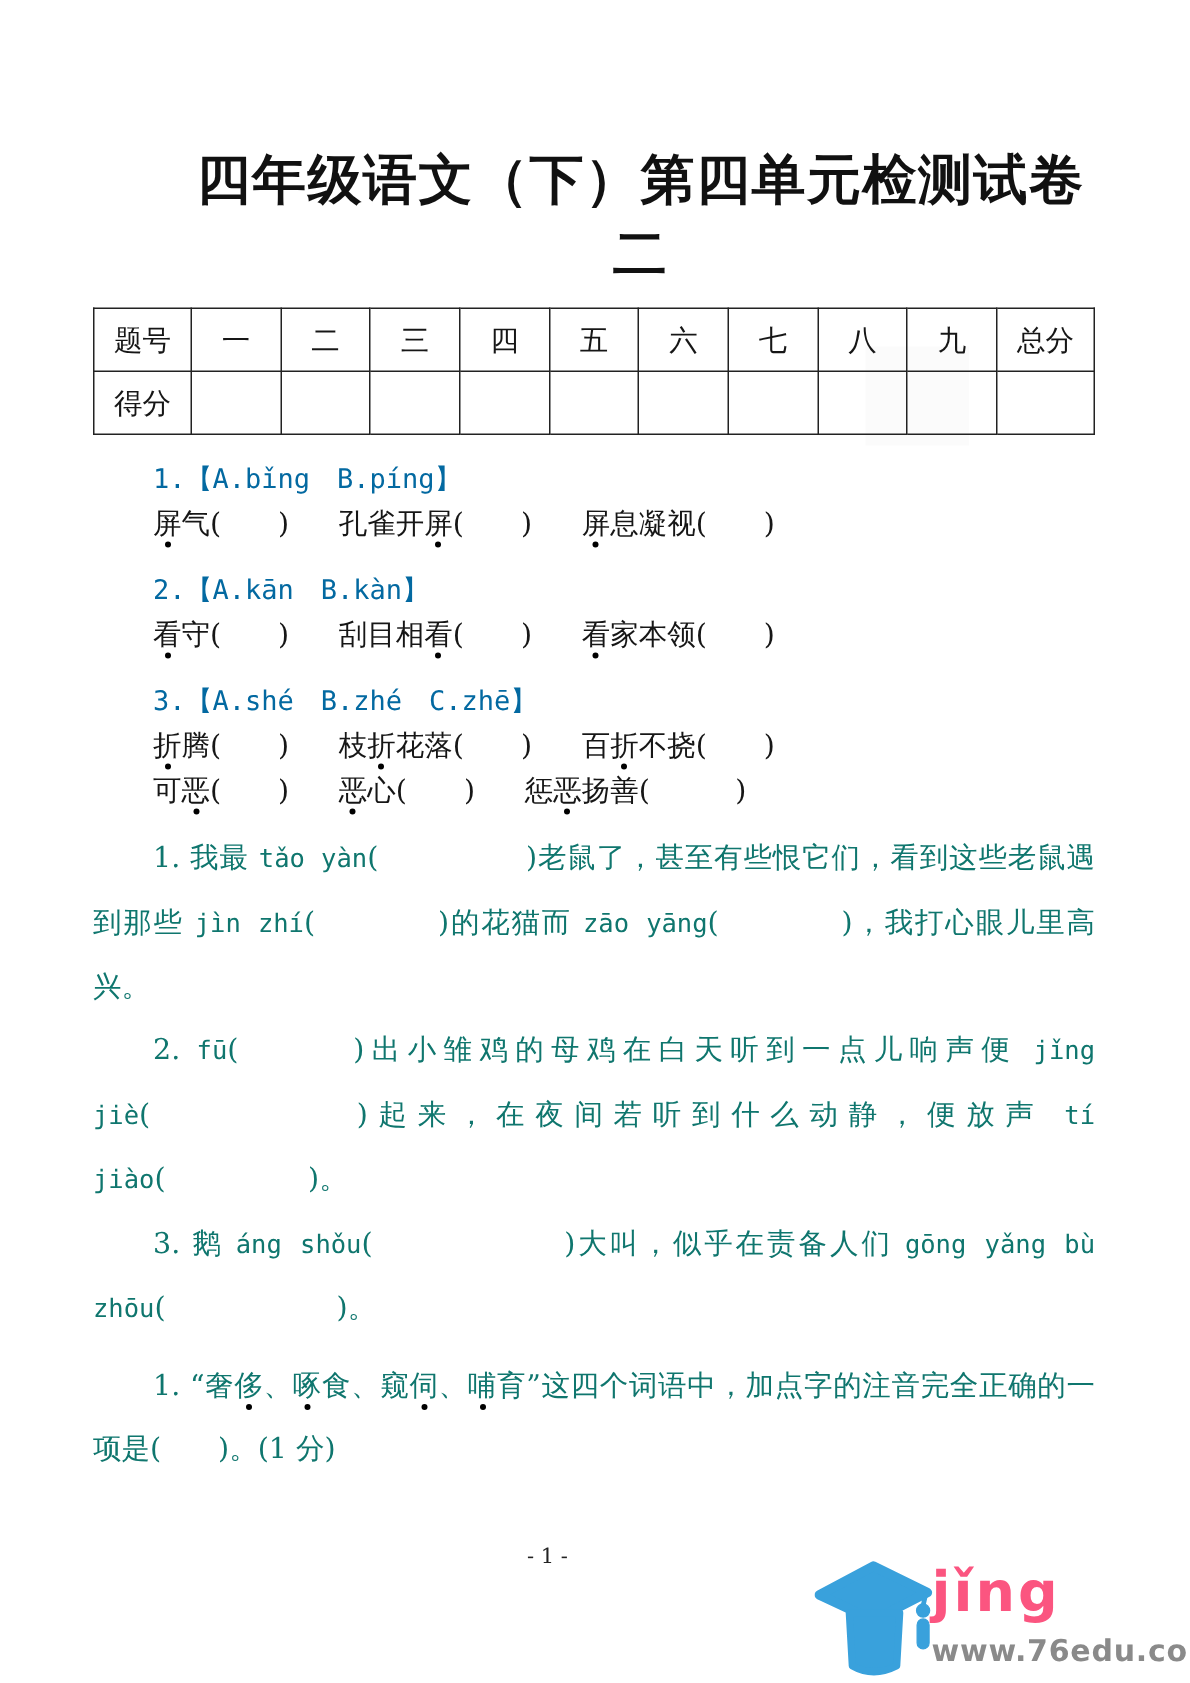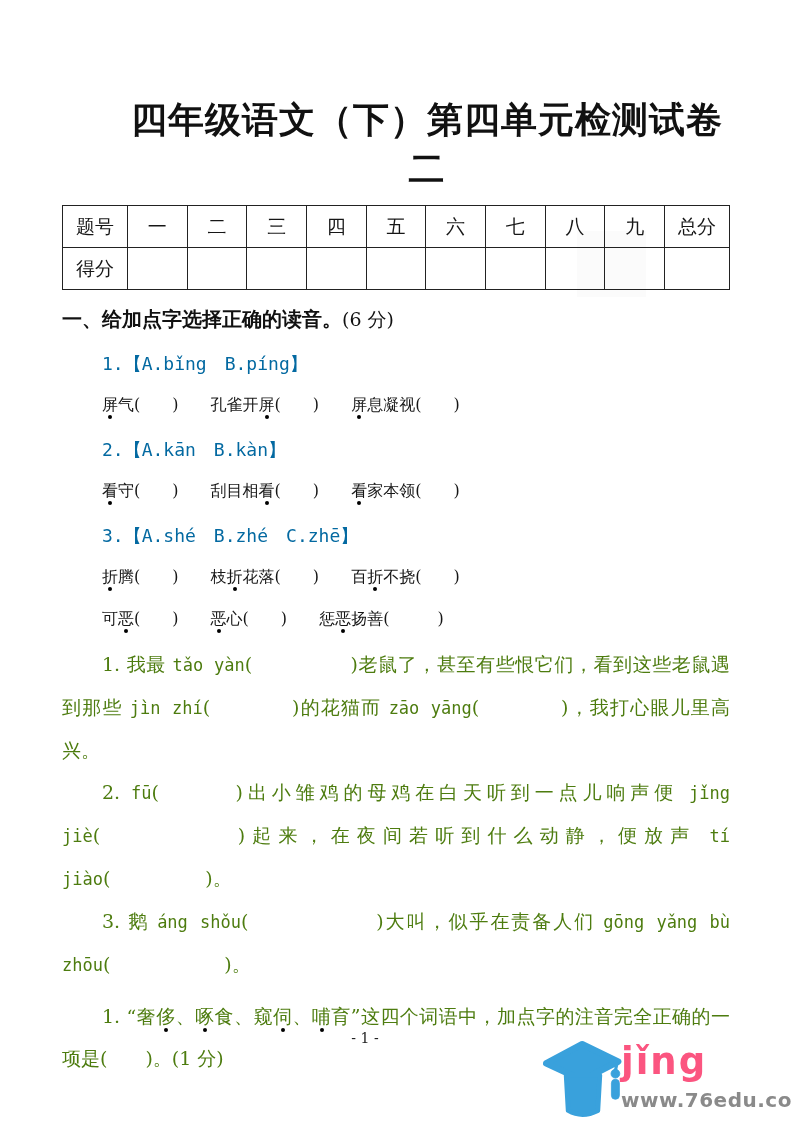--- a/index.html
+++ b/index.html
@@ -37,33 +37,33 @@
     font-family:"DejaVu Serif","Liberation Serif",serif;
     font-weight:400;font-size:19px;
   }
 
   .opt-line{
     margin-top:15px;padding-left:40px;line-height:29px;
     font-family:"DejaVu Sans Mono","Liberation Mono",monospace;
     font-size:18px;color:#0369a1;
   }
   .phrase-line{
-    margin-top:12px;padding-left:40px;line-height:30px;font-size:16px;
+    margin-top:0;padding-left:40px;line-height:30px;font-size:19px;
   }
   .phrase{margin-right:27px;white-space:nowrap;}
   .dotted{position:relative;}
   .dotted::after{
     content:"";position:absolute;left:50%;bottom:-5px;margin-left:-2px;
     width:4px;height:4px;border-radius:50%;background:#000;
   }
   .blank{letter-spacing:0;}
 
   .para{
     margin:0;text-align:justify;text-indent:40px;
-    font-size:19px;line-height:42px;color:#4d7c0f;
+    font-size:19px;line-height:42px;color:#0f766e;
   }
   .para.first{margin-top:9px;}
   .py{
     font-family:"DejaVu Sans Mono","Liberation Mono",monospace;
     font-size:17px;
   }
 
   .page-num{
     position:absolute;left:0;right:63px;top:1030px;text-align:center;
     font-size:14px;color:#222;
@@ -115,21 +115,20 @@
       <td></td>
       <td></td>
       <td></td>
       <td></td>
       <td></td>
       <td></td>
     </tr>
   </tbody>
     </table>
 
-  <div class="sec-heading"><span>一、给加点字选择正确的读音。</span><span class="score">(6 分)</span></div>
 
   <div class="opt-line">1.【A.bǐng　B.píng】</div>
   <div class="phrase-line">
     <span class="phrase"><span></span><span class="dotted">屏</span><span>气</span><span class="blank">(　　)</span></span>
     <span class="phrase"><span>孔雀开</span><span class="dotted">屏</span><span></span><span class="blank">(　　)</span></span>
     <span class="phrase"><span></span><span class="dotted">屏</span><span>息凝视</span><span class="blank">(　　)</span></span>
   </div>
 
   <div class="opt-line">2.【A.kān　B.kàn】</div>
   <div class="phrase-line">

